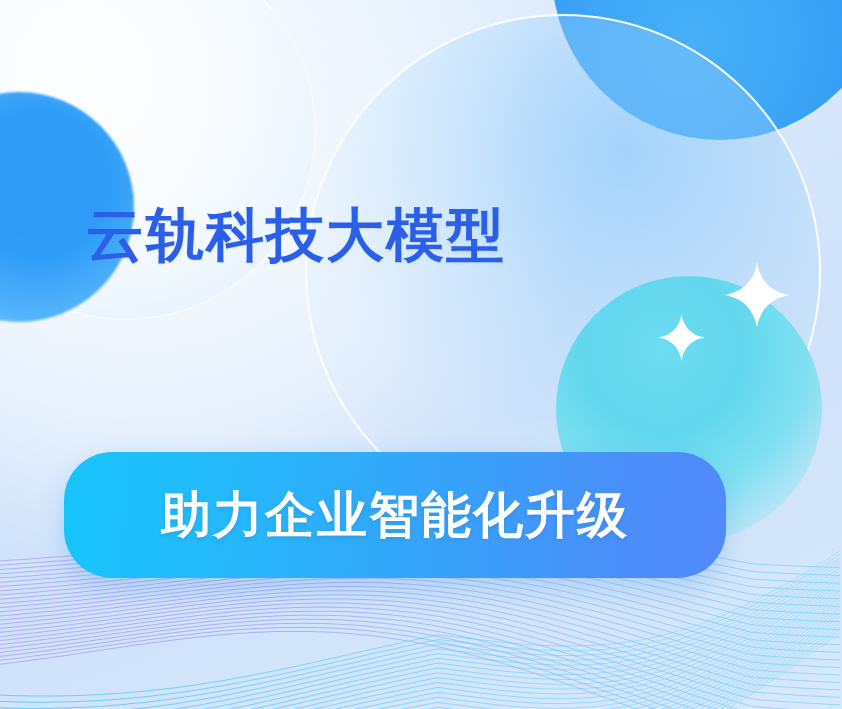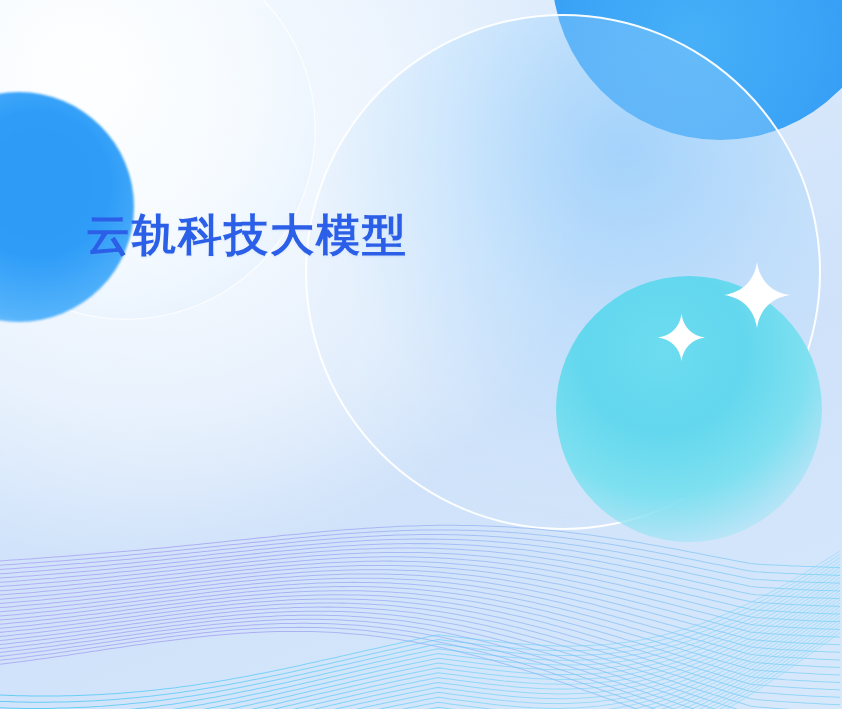--- a/index.html
+++ b/index.html
@@ -140,21 +140,21 @@
   
   .headline {
     position: absolute;
     left: 86px;
     top: 186px;
     width: 620px;
   }
   .headline-line {
     display: block;
     color: #2b5fe8;
-    font-size: 44px;
+    font-size: 58px;
     font-weight: 700;
     letter-spacing: 2px;
     line-height: 97px;
     white-space: nowrap;
     text-shadow: 0 1px 2px rgba(120,170,230,0.18);
   }
 
   
   .pill {
     position: absolute;
@@ -279,14 +279,17 @@
           <path d="M0.0 394.5 L6.0 394.0 L12.0 393.4 L18.0 392.7 L24.0 392.0 L30.0 391.2 L36.0 390.4 L42.0 389.5 L48.0 388.6 L54.0 387.6 L60.0 386.6 L66.0 385.6 L72.0 384.5 L78.0 383.4 L84.0 382.3 L90.0 381.1 L96.0 379.9 L102.0 378.7 L108.0 377.4 L114.0 376.1 L120.0 374.8 L126.0 373.5 L132.0 372.2 L138.0 370.8 L144.0 369.4 L150.0 368.0 L156.0 366.6 L162.0 365.2 L168.0 363.8 L174.0 362.3 L180.0 360.9 L186.0 359.4 L192.0 358.0 L198.0 356.5 L204.0 355.1 L210.0 353.6 L216.0 352.2 L222.0 350.7 L228.0 349.3 L234.0 347.8 L240.0 346.4 L246.0 345.0 L252.0 343.5 L258.0 342.1 L264.0 340.7 L270.0 339.3 L276.0 337.9 L282.0 336.6 L288.0 335.2 L294.0 333.9 L300.0 332.5 L306.0 331.2 L312.0 329.9 L318.0 328.6 L324.0 327.3 L330.0 326.0 L336.0 324.7 L342.0 323.4 L348.0 322.2 L354.0 321.0 L360.0 319.7 L366.0 318.5 L372.0 317.3 L378.0 316.1 L384.0 314.9 L390.0 313.7 L396.0 312.5 L402.0 311.3 L408.0 310.1 L414.0 308.9 L420.0 307.7 L426.0 306.5 L432.0 305.4 L438.0 304.2 L444.0 305.0 L450.0 305.7 L456.0 306.5 L462.0 307.2 L468.0 307.9 L474.0 308.5 L480.0 309.1 L486.0 309.7 L492.0 310.2 L498.0 310.7 L504.0 311.1 L510.0 311.5 L516.0 311.8 L522.0 312.0 L528.0 312.1 L534.0 312.1 L540.0 312.1 L546.0 312.0 L552.0 311.8 L558.0 311.5 L564.0 311.0 L570.0 310.5 L576.0 309.9 L582.0 309.2 L588.0 308.3 L594.0 307.4 L600.0 306.3 L606.0 305.1 L612.0 303.8 L618.0 302.4 L624.0 300.8 L630.0 299.2 L636.0 297.4 L642.0 295.5 L648.0 293.5 L654.0 291.3 L660.0 289.1 L666.0 286.7 L672.0 284.2 L678.0 281.6 L684.0 278.9 L690.0 276.0 L696.0 273.1 L702.0 270.1 L708.0 266.9 L714.0 263.7 L720.0 260.3 L726.0 256.9 L732.0 253.4 L738.0 249.8 L744.0 246.1 L750.0 242.4 L756.0 238.6 L762.0 234.7 L768.0 230.7 L774.0 226.7 L780.0 222.7 L786.0 218.6 L792.0 214.4 L798.0 210.2 L804.0 206.0 L810.0 201.8 L816.0 197.5 L822.0 193.3 L828.0 189.0 L834.0 184.7 L840.0 180.4 "></path>
           <path d="M0.0 400.4 L6.0 399.8 L12.0 399.2 L18.0 398.5 L24.0 397.7 L30.0 396.9 L36.0 396.0 L42.0 395.1 L48.0 394.2 L54.0 393.2 L60.0 392.1 L66.0 391.1 L72.0 389.9 L78.0 388.8 L84.0 387.6 L90.0 386.4 L96.0 385.2 L102.0 383.9 L108.0 382.7 L114.0 381.4 L120.0 380.0 L126.0 378.7 L132.0 377.3 L138.0 375.9 L144.0 374.5 L150.0 373.1 L156.0 371.7 L162.0 370.3 L168.0 368.8 L174.0 367.4 L180.0 366.0 L186.0 364.5 L192.0 363.0 L198.0 361.6 L204.0 360.1 L210.0 358.7 L216.0 357.2 L222.0 355.8 L228.0 354.3 L234.0 352.9 L240.0 351.5 L246.0 350.0 L252.0 348.6 L258.0 347.2 L264.0 345.8 L270.0 344.4 L276.0 343.0 L282.0 341.7 L288.0 340.3 L294.0 339.0 L300.0 337.6 L306.0 336.3 L312.0 335.0 L318.0 333.7 L324.0 332.4 L330.0 331.2 L336.0 329.9 L342.0 328.6 L348.0 327.4 L354.0 326.1 L360.0 324.9 L366.0 323.7 L372.0 322.5 L378.0 321.3 L384.0 320.1 L390.0 318.9 L396.0 317.7 L402.0 316.5 L408.0 315.3 L414.0 314.1 L420.0 312.9 L426.0 311.7 L432.0 310.5 L438.0 309.4 L444.0 310.1 L450.0 310.9 L456.0 311.6 L462.0 312.3 L468.0 312.9 L474.0 313.6 L480.0 314.2 L486.0 314.7 L492.0 315.2 L498.0 315.7 L504.0 316.0 L510.0 316.4 L516.0 316.6 L522.0 316.8 L528.0 316.9 L534.0 316.9 L540.0 316.8 L546.0 316.7 L552.0 316.4 L558.0 316.1 L564.0 315.6 L570.0 315.1 L576.0 314.4 L582.0 313.6 L588.0 312.7 L594.0 311.7 L600.0 310.6 L606.0 309.4 L612.0 308.0 L618.0 306.6 L624.0 305.0 L630.0 303.3 L636.0 301.5 L642.0 299.5 L648.0 297.5 L654.0 295.3 L660.0 293.0 L666.0 290.6 L672.0 288.0 L678.0 285.4 L684.0 282.6 L690.0 279.8 L696.0 276.8 L702.0 273.7 L708.0 270.6 L714.0 267.3 L720.0 263.9 L726.0 260.5 L732.0 256.9 L738.0 253.3 L744.0 249.6 L750.0 245.8 L756.0 242.0 L762.0 238.1 L768.0 234.1 L774.0 230.1 L780.0 226.1 L786.0 221.9 L792.0 217.8 L798.0 213.6 L804.0 209.4 L810.0 205.1 L816.0 200.9 L822.0 196.6 L828.0 192.3 L834.0 188.0 L840.0 183.8 "></path>
         </g>
     </svg>
   </div>
 
   <div class="headline">
     <span class="headline-line">云轨科技大模型</span>
   </div>
 
+  <div class="pill">
+    <span class="pill-text">助力企业智能化升级</span>
+  </div>
 
 </div>
 
 </body></html>

